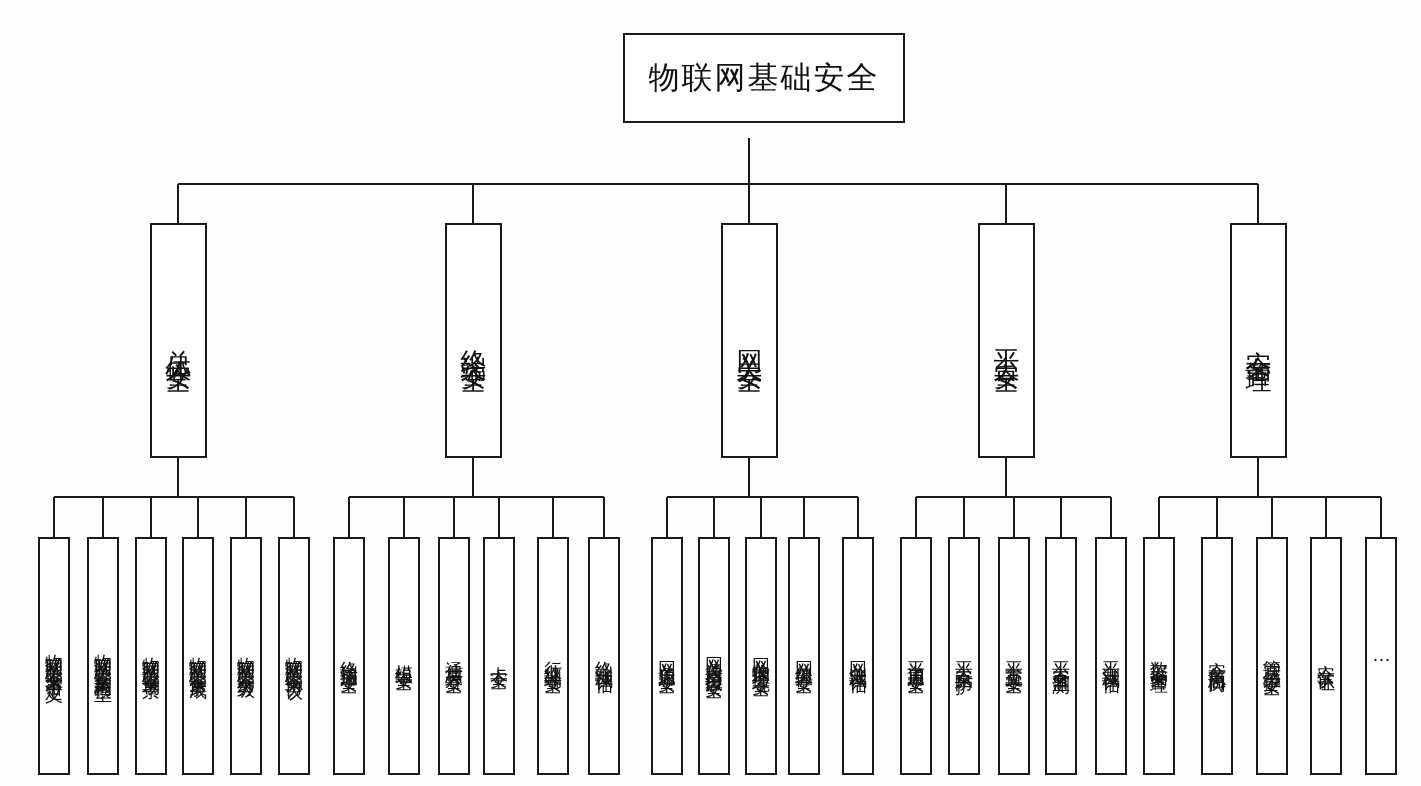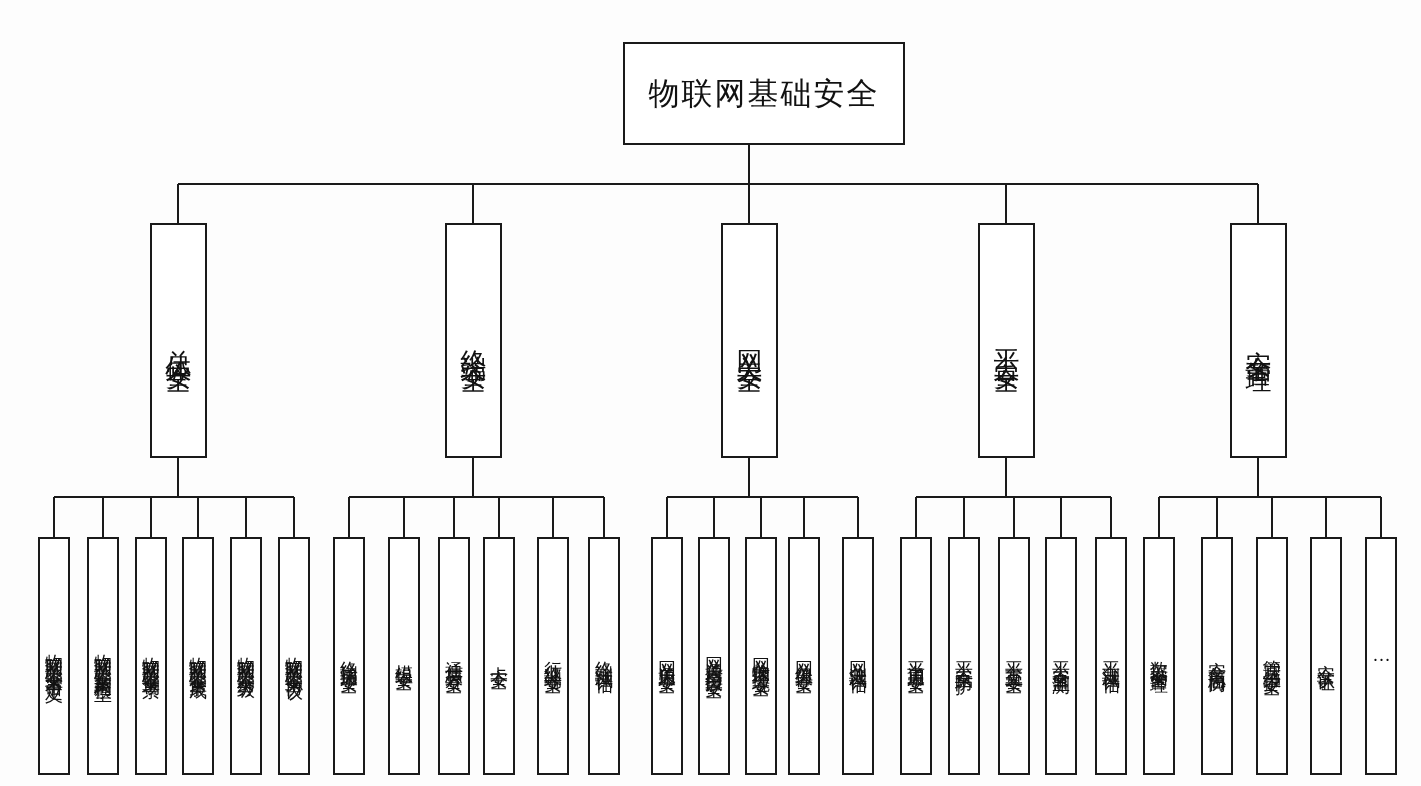--- a/index.html
+++ b/index.html
@@ -10,21 +10,21 @@
   body{font-family:"DejaVu Sans","Liberation Sans",sans-serif;color:var(--text);}
   .canvas{
     position:relative;width:1421px;height:786px;background:var(--bg);overflow:hidden;
   }
   .connectors{position:absolute;left:0;top:0;width:1421px;height:786px;color:var(--line);}
   .box{
     position:absolute;background:var(--box-bg);border:2px solid var(--line);
     display:flex;align-items:center;justify-content:center;
   }
   .title-box{
-    left:623px;top:42px;width:282px;height:103px;
+    left:623px;top:33px;width:282px;height:90px;
     flex-direction:column;
     font-family:"Liberation Serif","DejaVu Serif",serif;
     font-size:31px;line-height:1.35;letter-spacing:2px;
     text-align:center;
   }
   .branch{top:223px;width:57px;height:235px;}
   .child{top:537px;width:32px;height:238px;}
   .vtext{
     writing-mode:vertical-rl;text-orientation:upright;
     font-family:"Liberation Serif","DejaVu Serif",serif;

